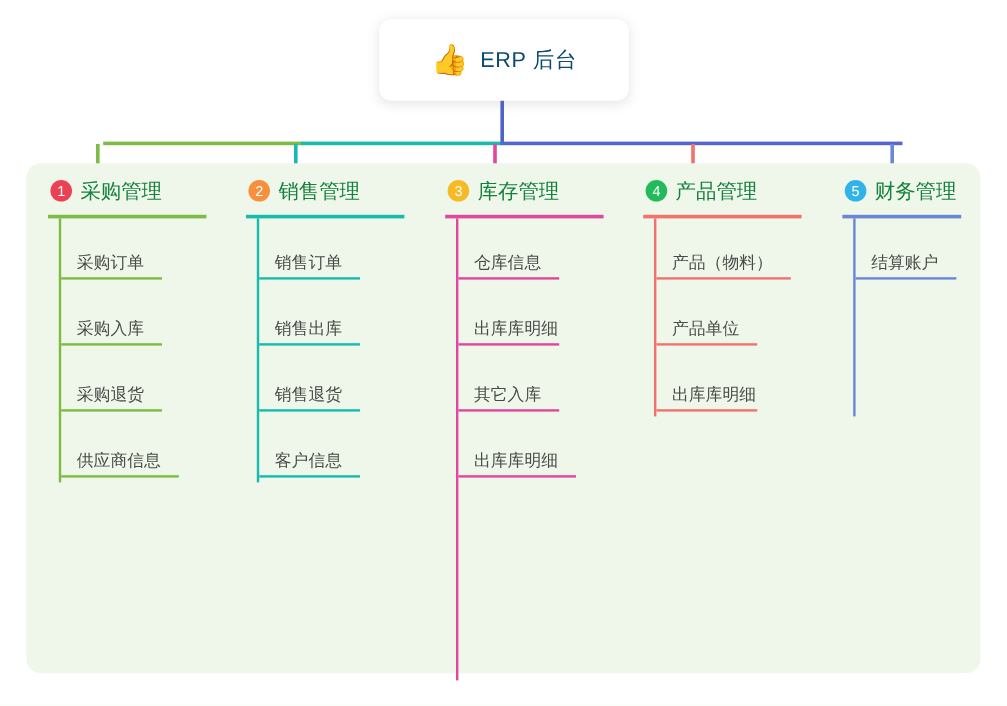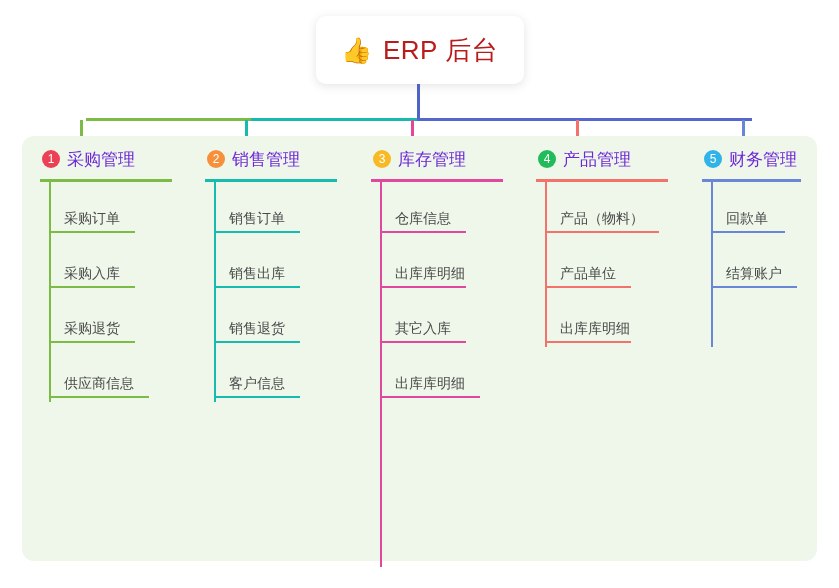--- a/index.html
+++ b/index.html
@@ -30,22 +30,22 @@
     align-items: center;
     justify-content: center;
     gap: 10px;
     box-sizing: border-box;
   }
   #root-card .root-emoji {
     font-size: 25px;
     line-height: 1;
   }
   #root-card .root-title {
-    font-size: 26px;
-    color: #b91c1c;
+    font-size: 18px;
+    color: #0c4a6e;
     letter-spacing: 0.5px;
     white-space: nowrap;
   }
 
   
   .conn {
     position: absolute;
   }
   #root-drop {
     left: 417px;
@@ -92,21 +92,21 @@
     border-radius: 50%;
     color: #ffffff;
     font-size: 12px;
     line-height: 18px;
     text-align: center;
     flex: none;
     font-family: "Liberation Sans", sans-serif;
   }
   .col-title {
     font-size: 17px;
-    color: #6d28d9;
+    color: #15803d;
     white-space: nowrap;
   }
   .col-rule {
     height: 3px;
     margin-top: 7px;
   }
 
   
   .leaves {
     position: relative;
@@ -268,23 +268,19 @@
       </div>
       <div class="column" style="left: 680px; width: 132px;">
         <div class="col-header">
           <span class="badge" style="background: rgb(47, 179, 232);">5</span>
           <span class="col-title">财务管理</span>
         </div>
         <div class="col-rule" style="background: rgb(106, 134, 214); width: 99px;"></div>
         <div class="leaves">
           <div class="spine" style="background: rgb(106, 134, 214); height: 165px;"></div>
           <div class="leaf">
-            <span class="leaf-label">回款单</span>
-            <div class="leaf-rule" style="background: rgb(106, 134, 214); width: 72px;"></div>
-          </div>
-          <div class="leaf">
             <span class="leaf-label">结算账户</span>
             <div class="leaf-rule" style="background: rgb(106, 134, 214); width: 84px;"></div>
           </div>
         </div>
       </div>
     </div>
 </div>
 
 </body></html>

